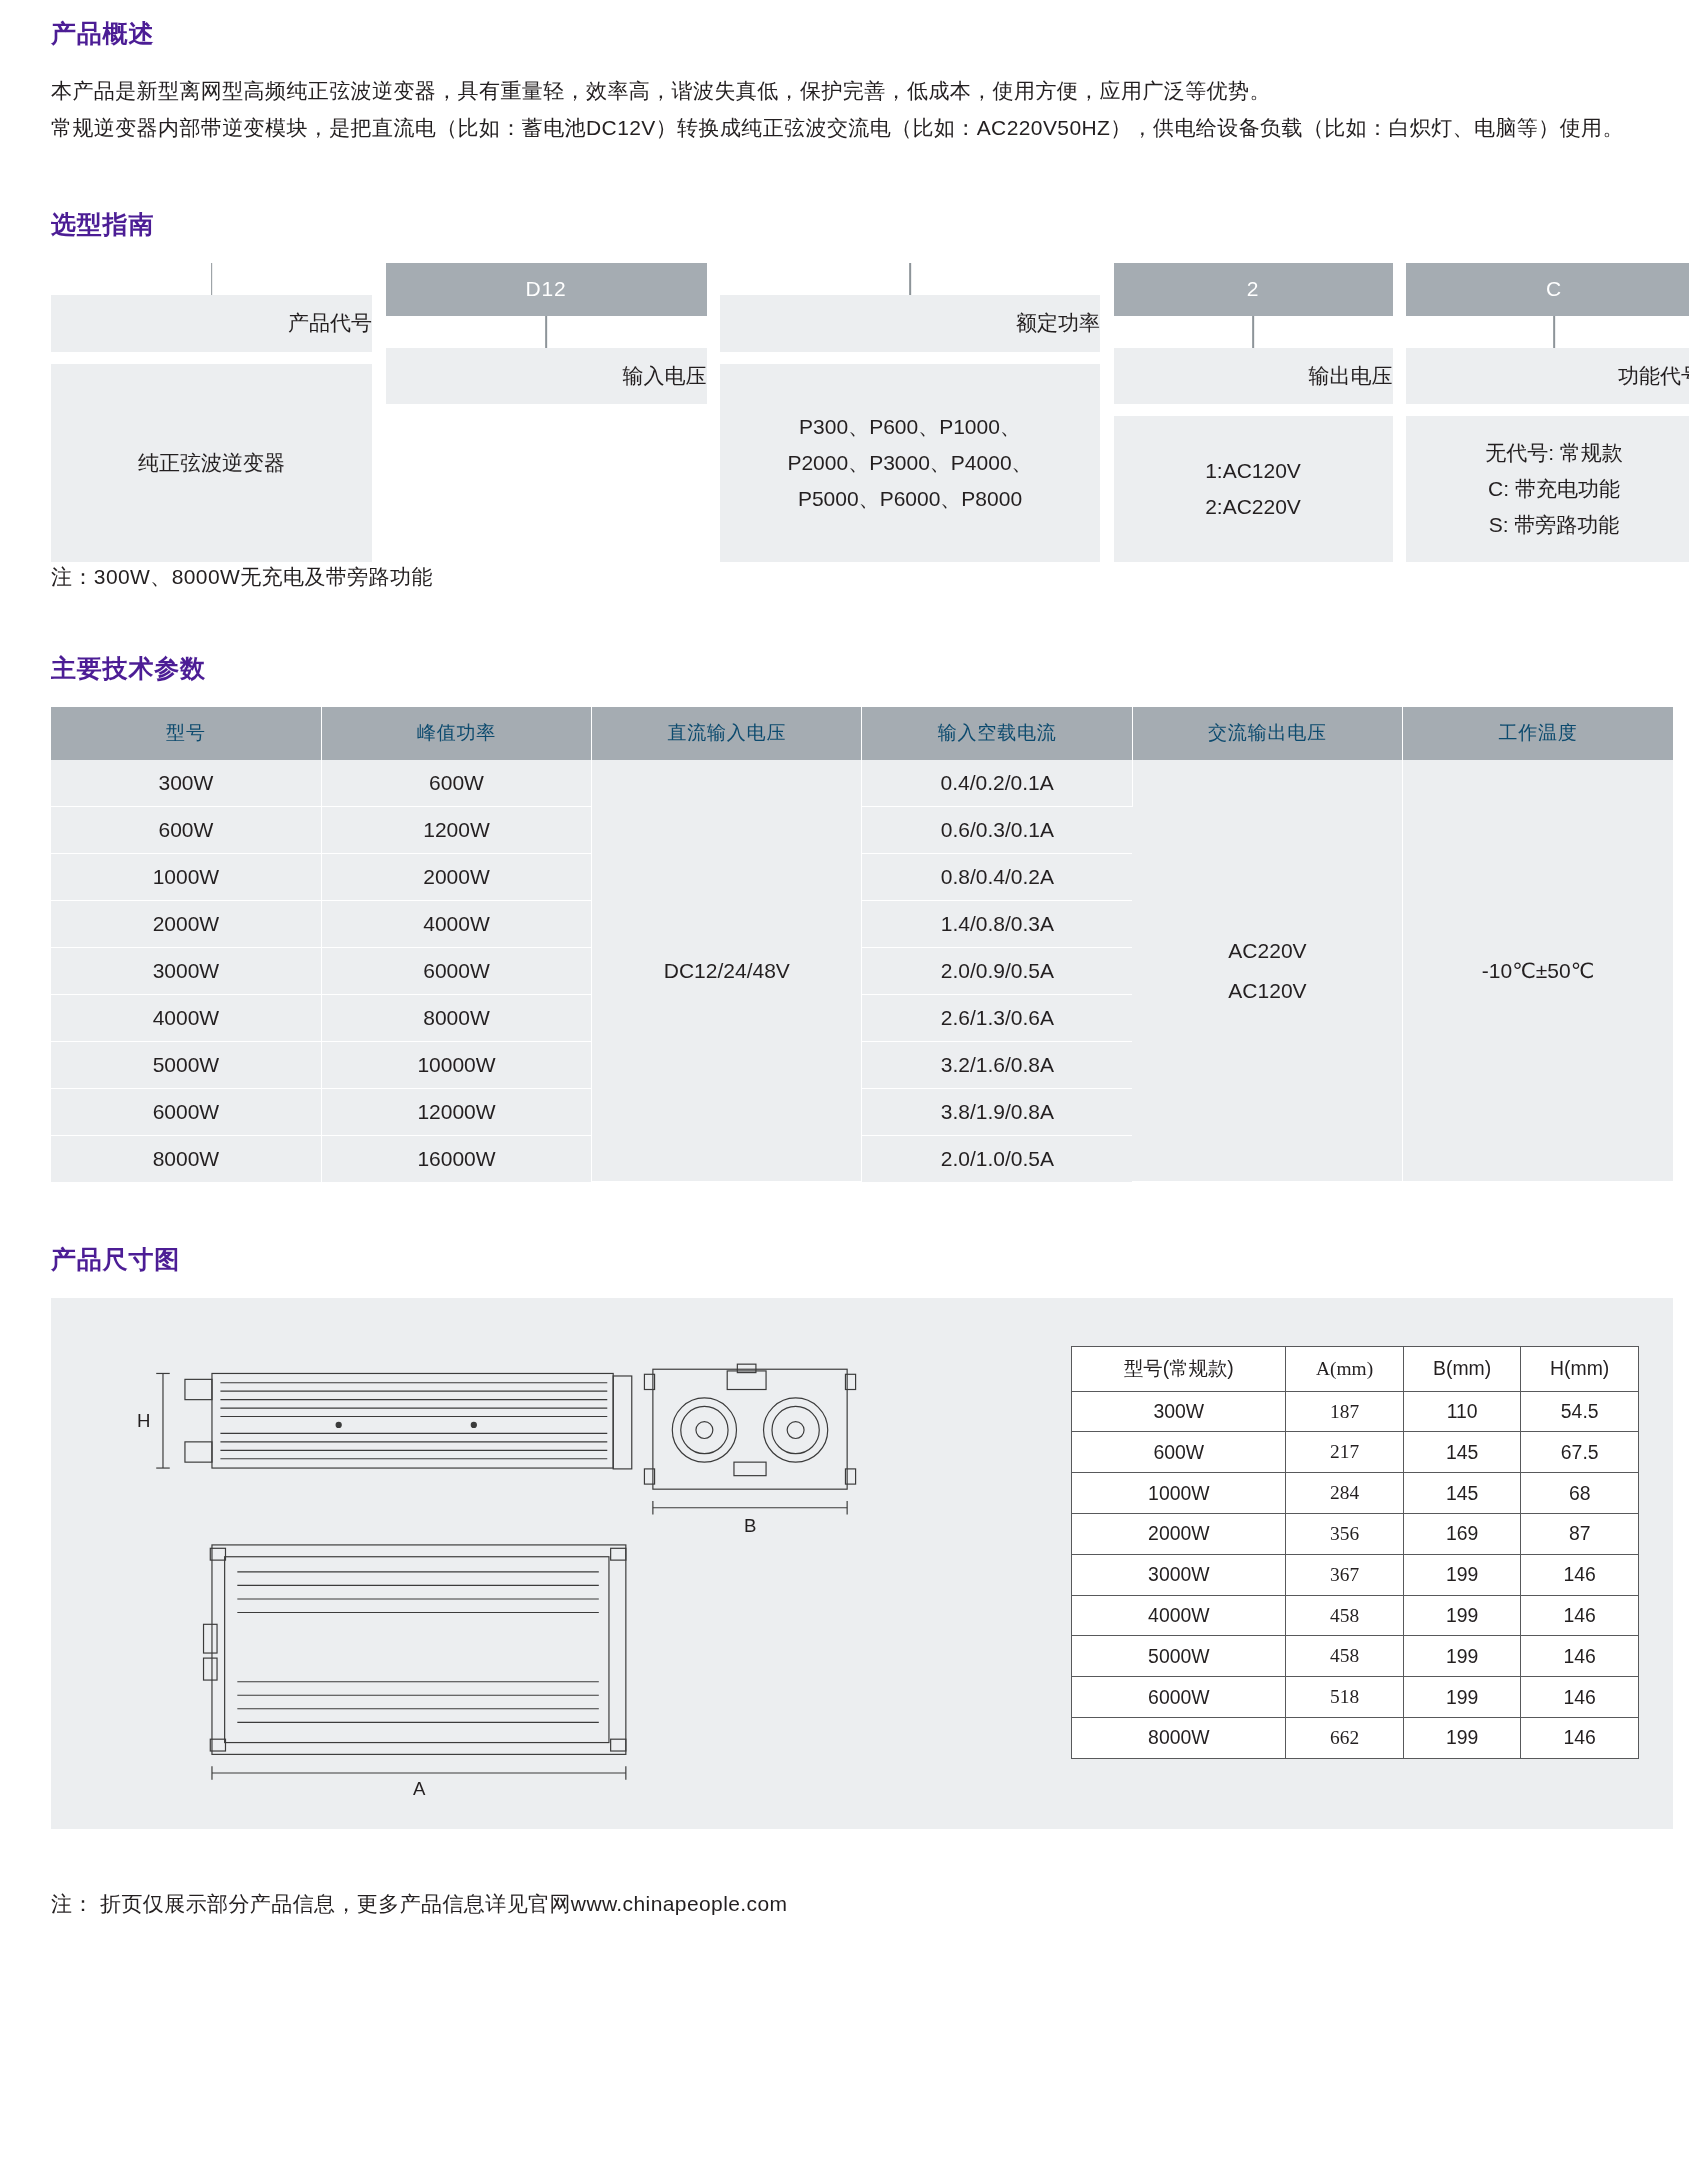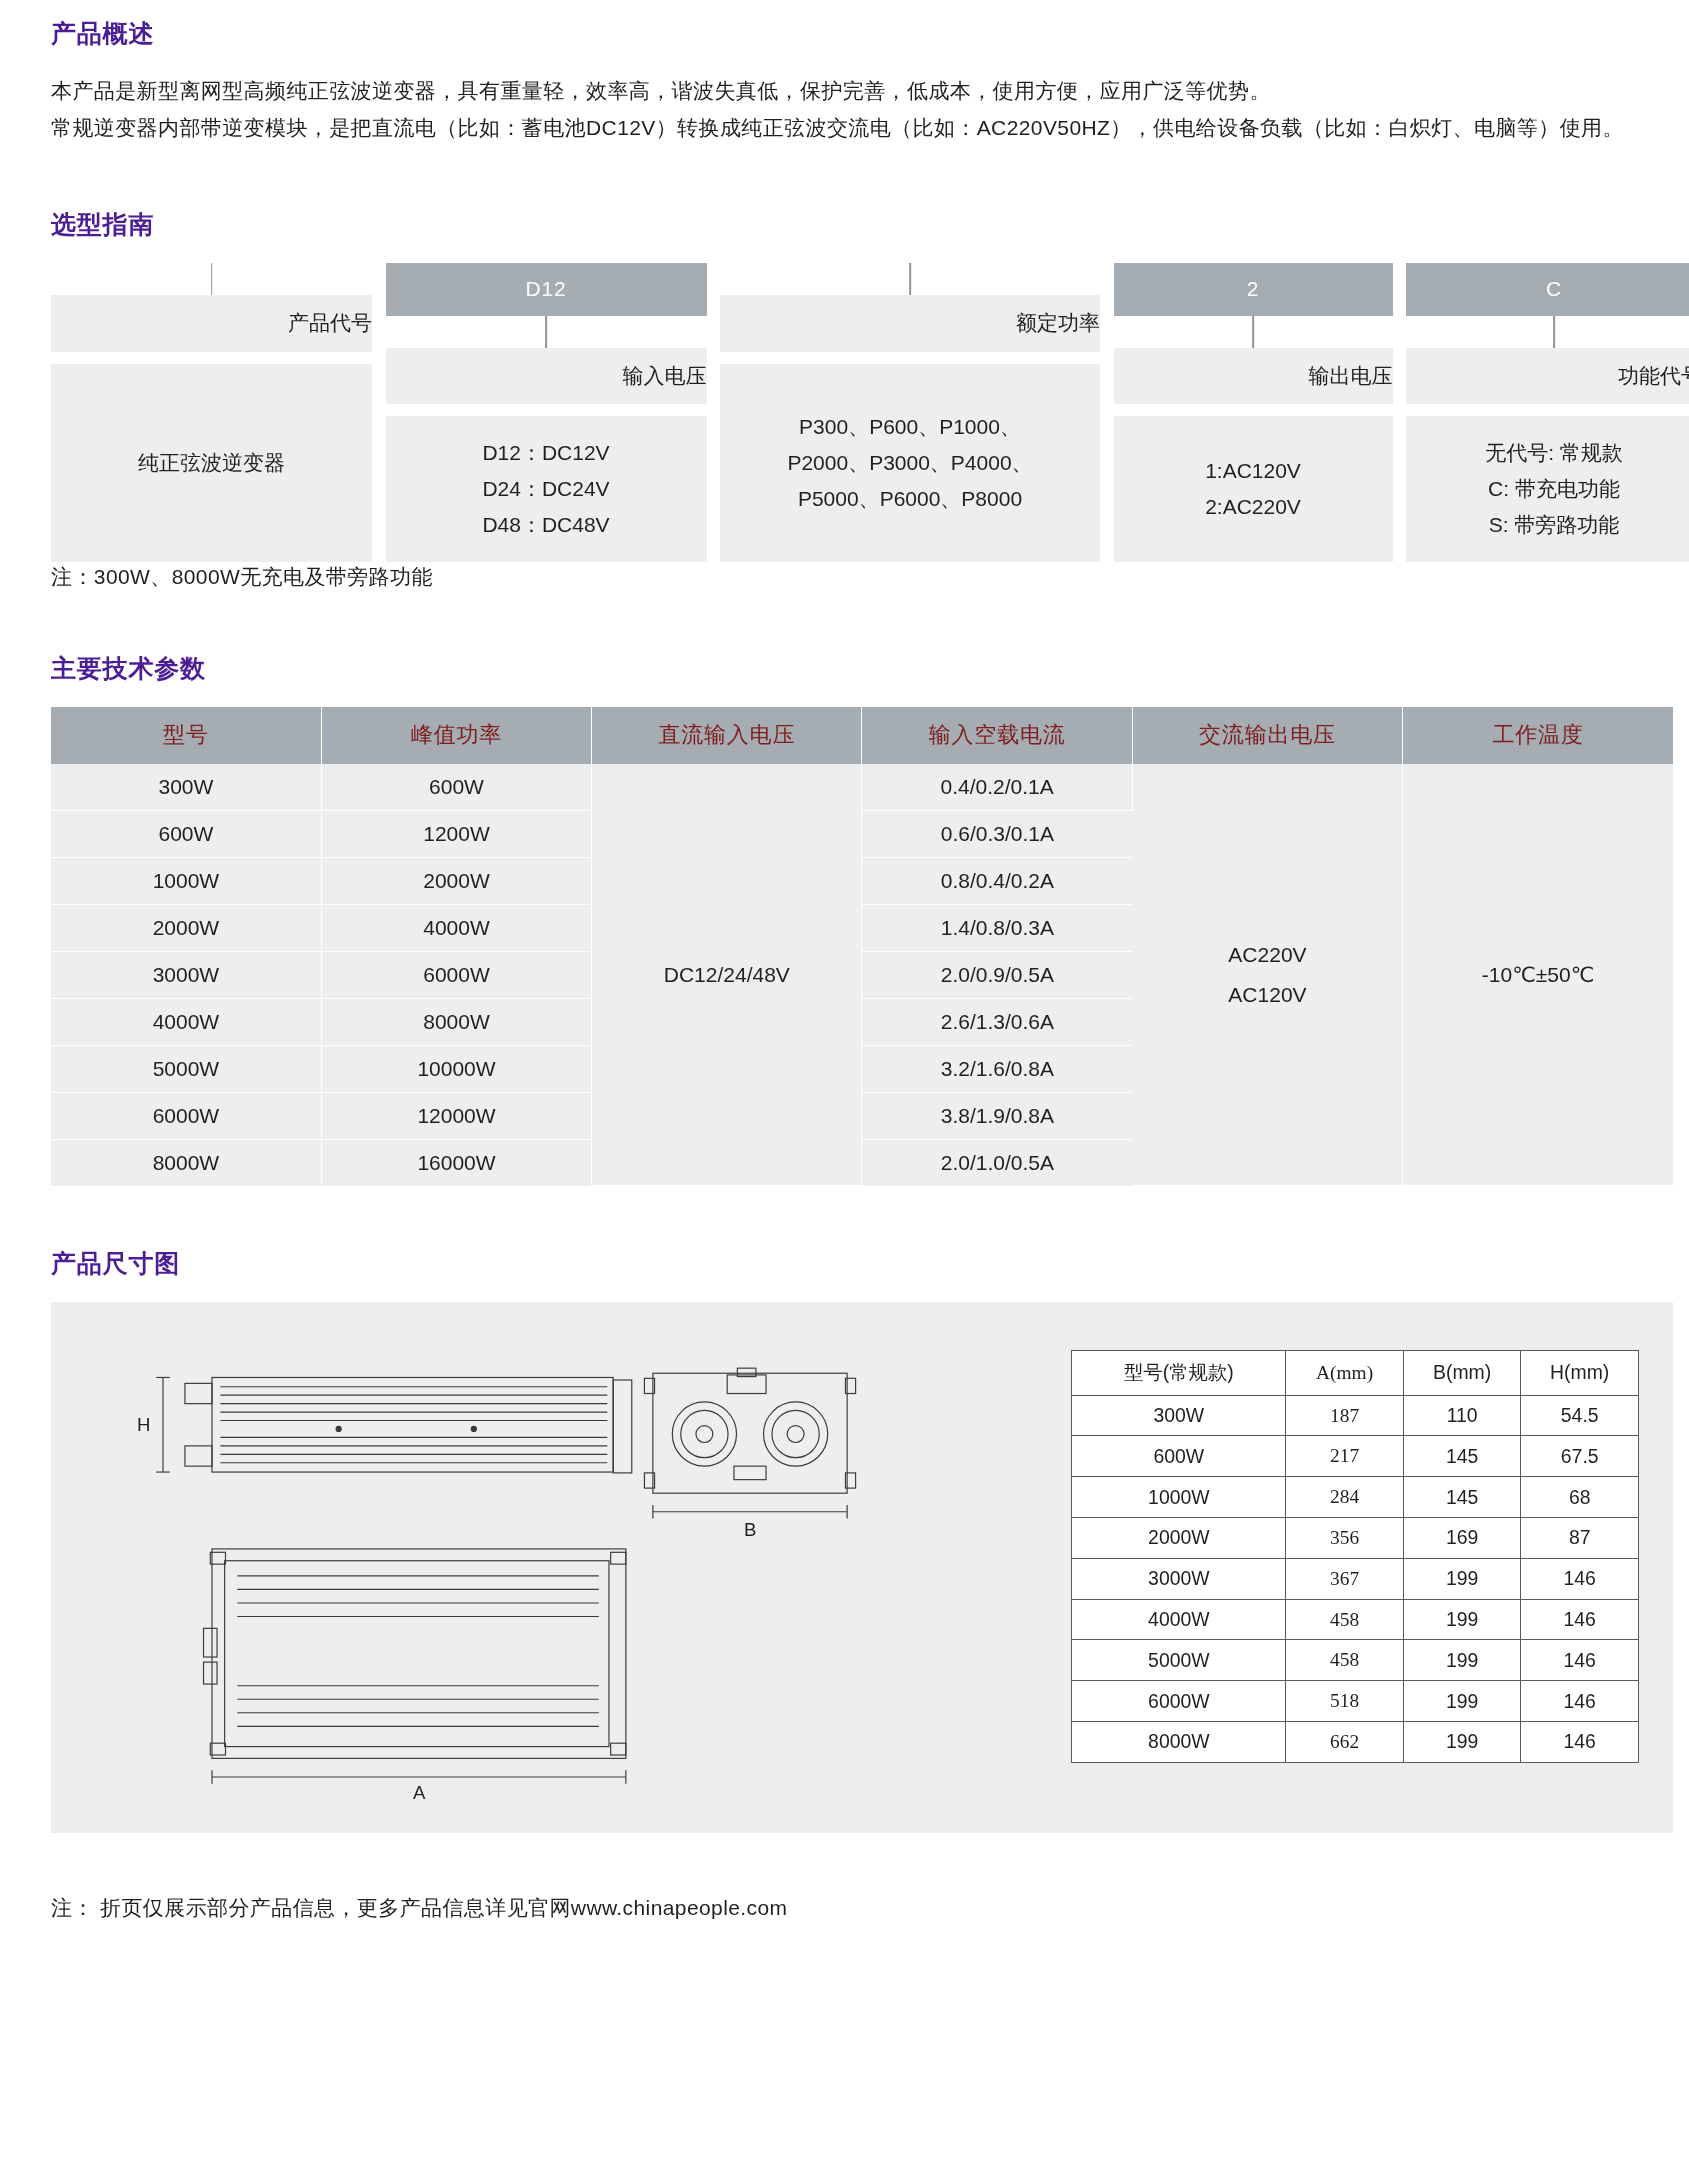--- a/index.html
+++ b/index.html
@@ -90,22 +90,22 @@
   }
 
   
   table.spec {
     border-collapse: collapse;
     width: 1622px;
     table-layout: fixed;
   }
   table.spec th {
     background: #a5acb2;
-    color: #7f1d1d;
-    font-size: 22px;
+    color: #0c4a6e;
+    font-size: 19px;
     font-weight: normal;
     padding: 13.5px 0;
     text-align: center;
     border-right: 1.7px solid #ffffff;
     letter-spacing: 0.8px;
   }
   table.spec th:last-child { border-right: none; }
   table.spec td {
     background: #eceef0;
     font-size: 21px;
@@ -183,25 +183,20 @@
       <div class="sel-desc">
         <span class="line">纯正弦波逆变器</span>
       </div>
     </div>
     <div class="sel-gap"></div>
 
     <div class="sel-col">
       <div class="sel-code">D12</div>
       <div class="sel-connector"></div>
       <div class="sel-label">输入电压</div>
-      <div class="sel-desc">
-        <span class="line">D12：DC12V</span>
-        <span class="line">D24：DC24V</span>
-        <span class="line">D48：DC48V</span>
-      </div>
     </div>
     <div class="sel-gap"></div>
 
     <div class="sel-col">
       <div class="sel-connector"></div>
       <div class="sel-label">额定功率</div>
       <div class="sel-desc">
         <span class="line">P300、P600、P1000、</span>
         <span class="line">P2000、P3000、P4000、</span>
         <span class="line">P5000、P6000、P8000</span>

